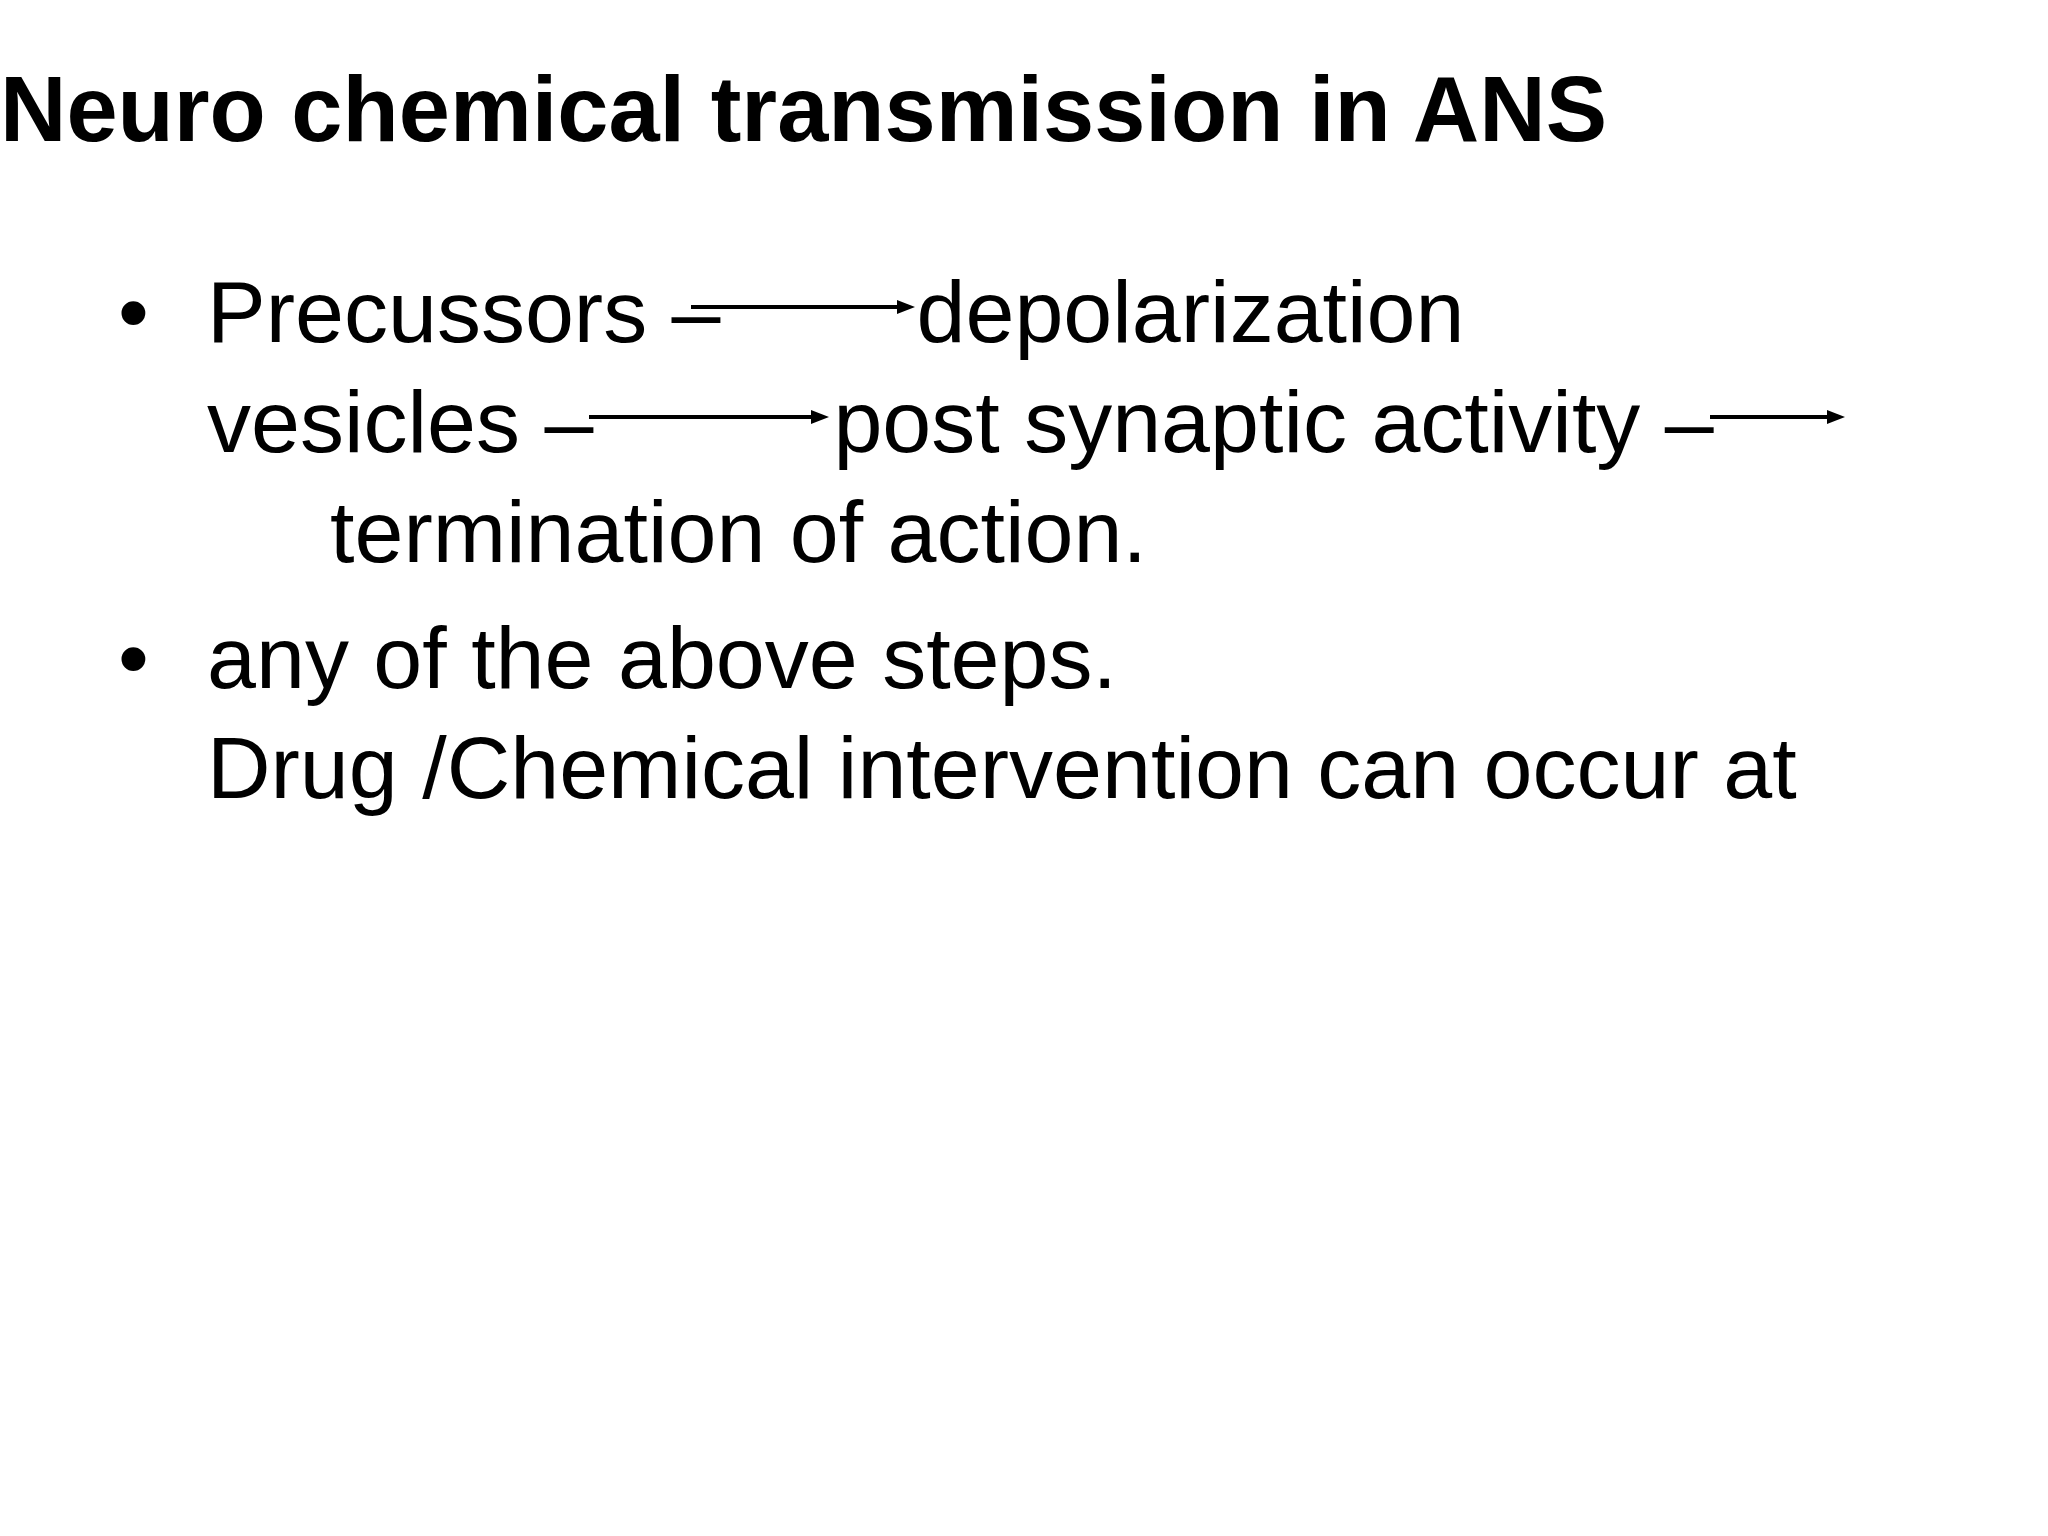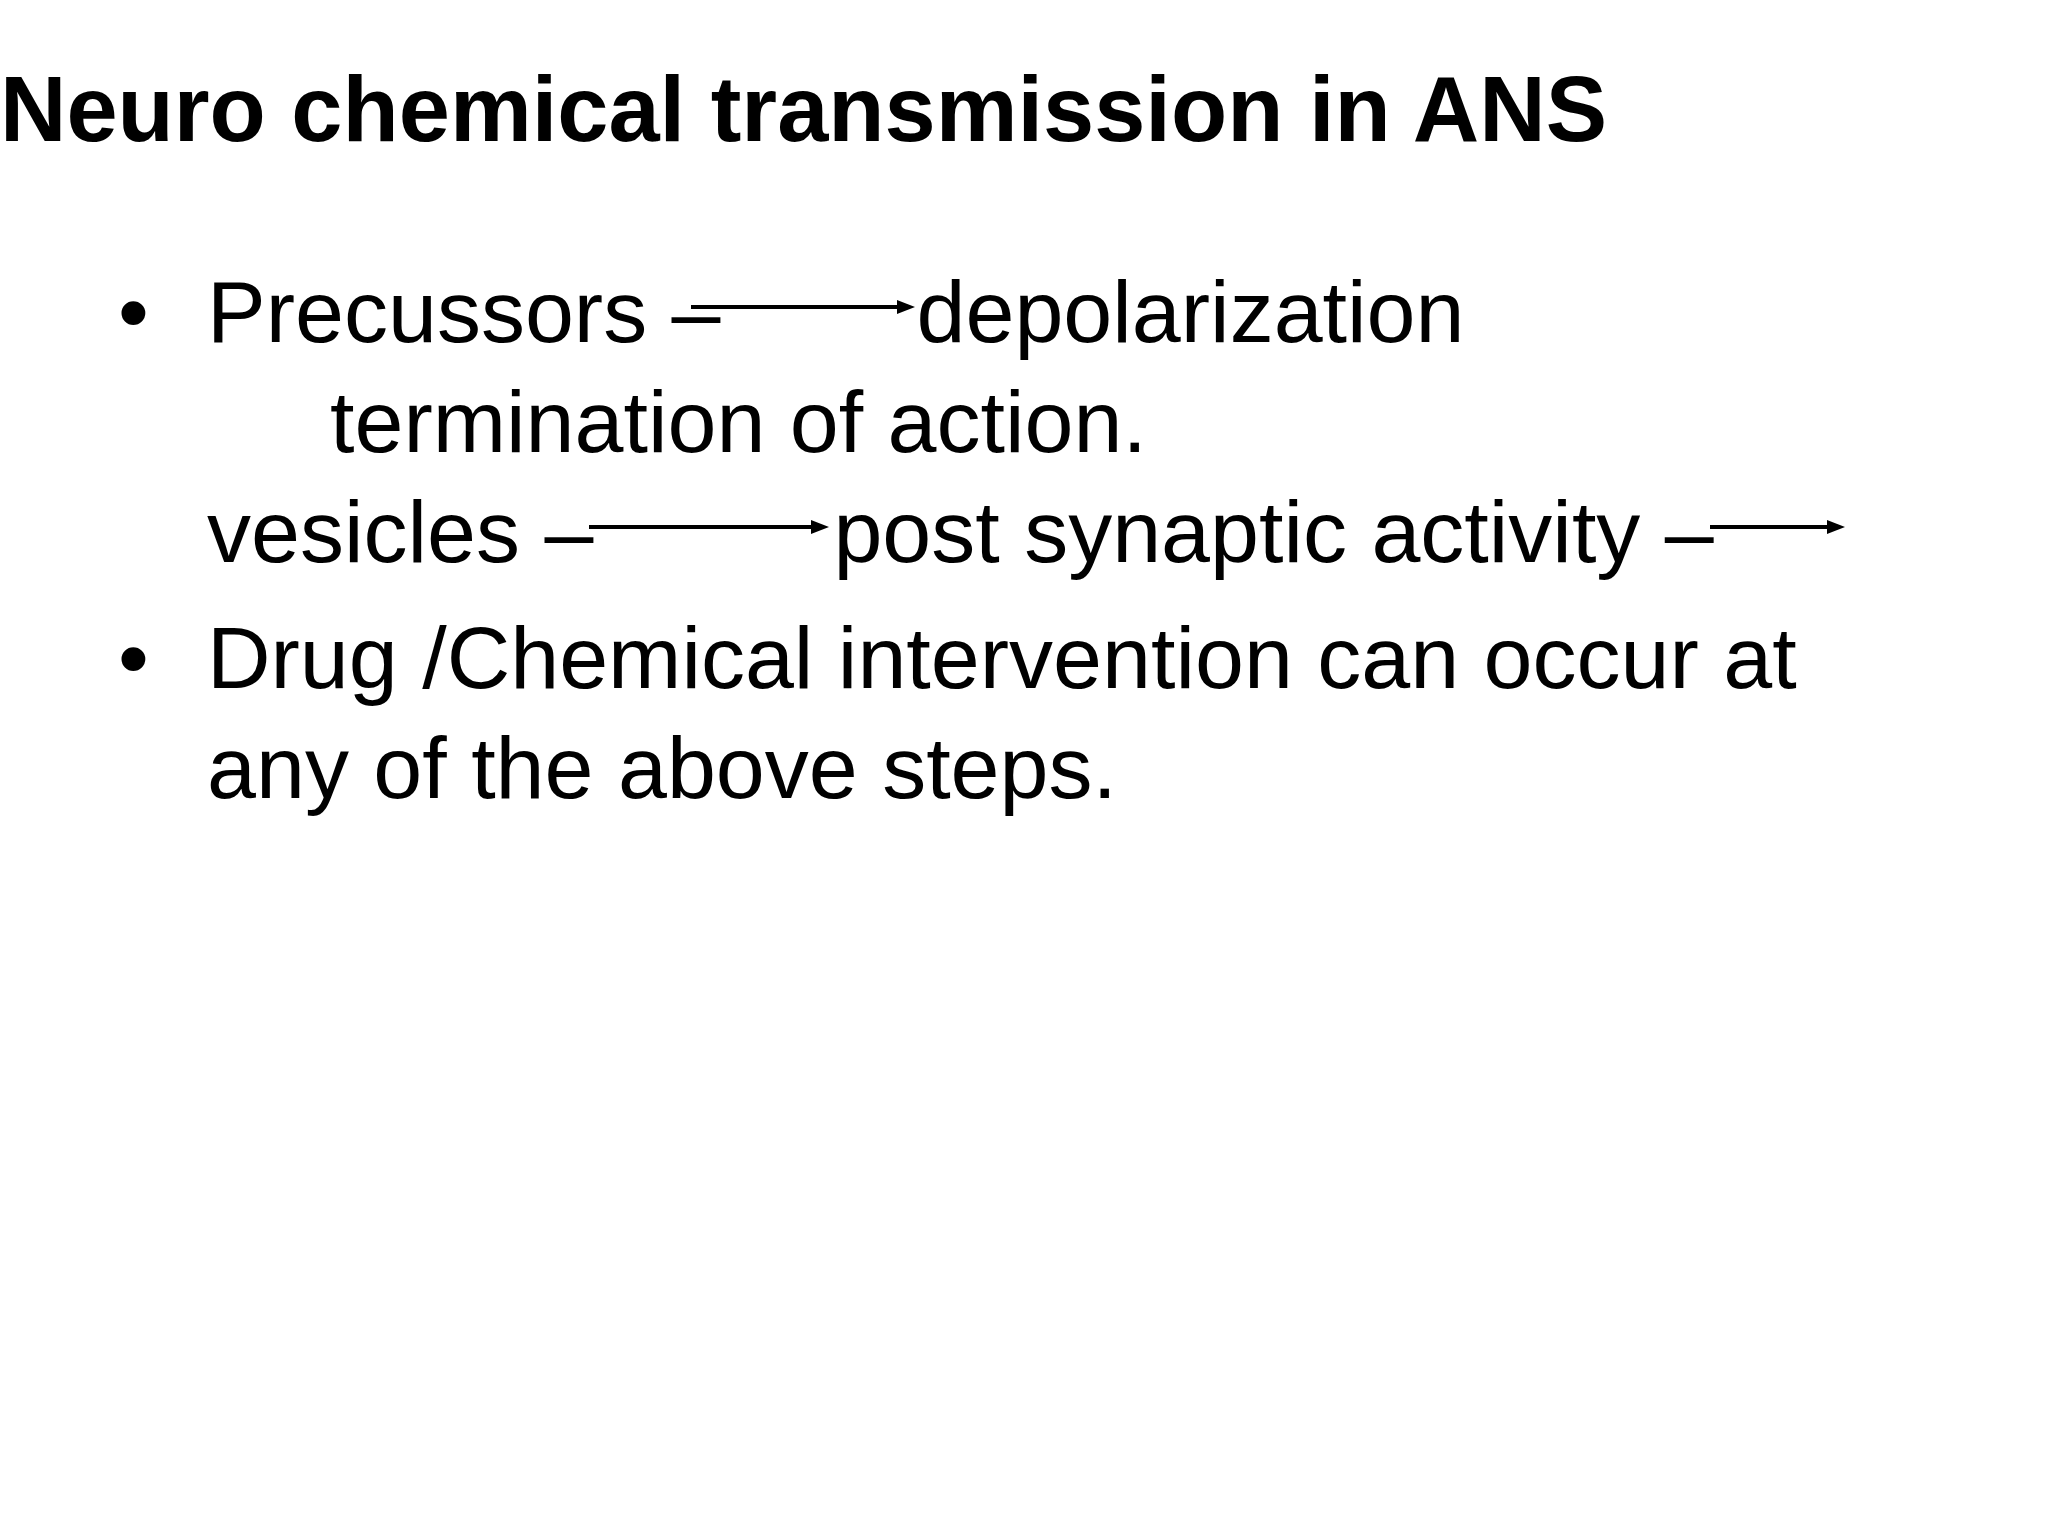--- a/index.html
+++ b/index.html
@@ -74,40 +74,40 @@
 
     <div class="bullet">
       <span class="marker">•</span>
       <div>
 
         <div class="line">
           <span>Precussors –</span><span class="arrow a1"></span><span>depolarization</span>
         </div>
 
 
+        <div class="line">
+          <span>vesicles –</span><span class="arrow a4"></span><span>post synaptic activity –</span><span class="arrow a5"></span>
+        </div>
+
         <div class="line indent">
           <span>termination of action.</span>
-        </div>
-
-        <div class="line">
-          <span>vesicles –</span><span class="arrow a4"></span><span>post synaptic activity –</span><span class="arrow a5"></span>
         </div>
 
       </div>
     </div>
 
     <div class="bullet">
       <span class="marker">•</span>
       <div>
 
         <div class="line">
-          <span>Drug /Chemical intervention can occur at</span>
+          <span>any of the above steps.</span>
         </div>
 
         <div class="line">
-          <span>any of the above steps.</span>
+          <span>Drug /Chemical intervention can occur at</span>
         </div>
 
       </div>
     </div>
 
   </div>
 </div>
 
 </body></html>

